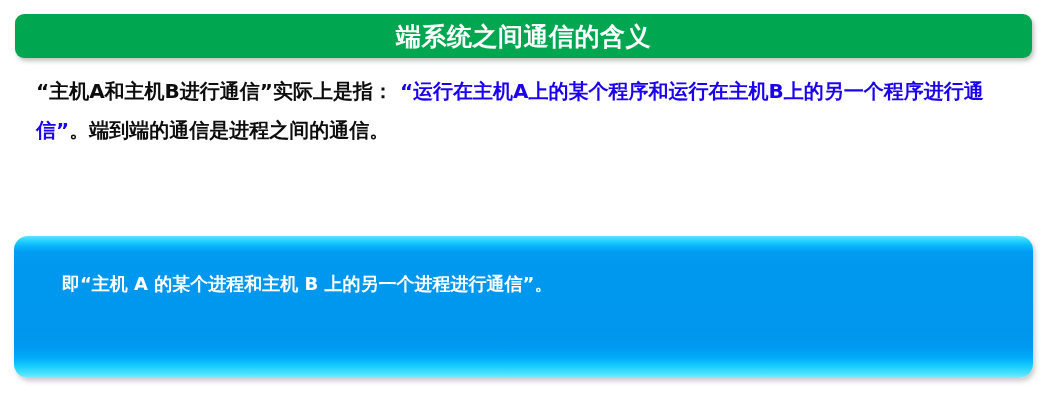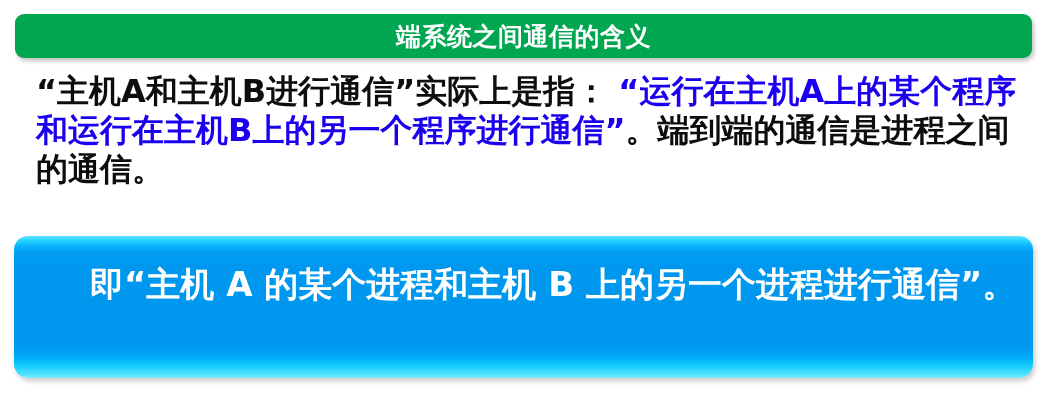--- a/index.html
+++ b/index.html
@@ -44,21 +44,21 @@
     line-height: 1;
     white-space: nowrap;
   }
 
   
   .body-paragraph {
     position: absolute;
     left: 36px;
     top: 72px;
     width: 1000px;
-    font-size: 32px;
+    font-size: 20px;
     font-weight: bold;
     line-height: 39px;
     color: #0d0d0d;
     letter-spacing: 0px;
     text-align: left;
   }
   .seg-black { color: #0d0d0d; }
   .seg-blue  { color: #1a00ee; }
 
   
@@ -86,26 +86,25 @@
     overflow: hidden;
   }
   .callout-inner {
     position: absolute;
     left: 48px;
     top: 20px;
     right: 20px;
   }
   .callout-line {
     color: #ffffff;
-    font-size: 34px;
+    font-size: 18px;
     font-weight: bold;
     line-height: 56px;
     white-space: nowrap;
     letter-spacing: 0px;
-    margin-left: 28px;
   }
 </style>
 </head>
 <body>
 
 <div id="slide">
 
   <div class="title-banner">
     <span class="title-text">端系统之间通信的含义</span>
   </div>

